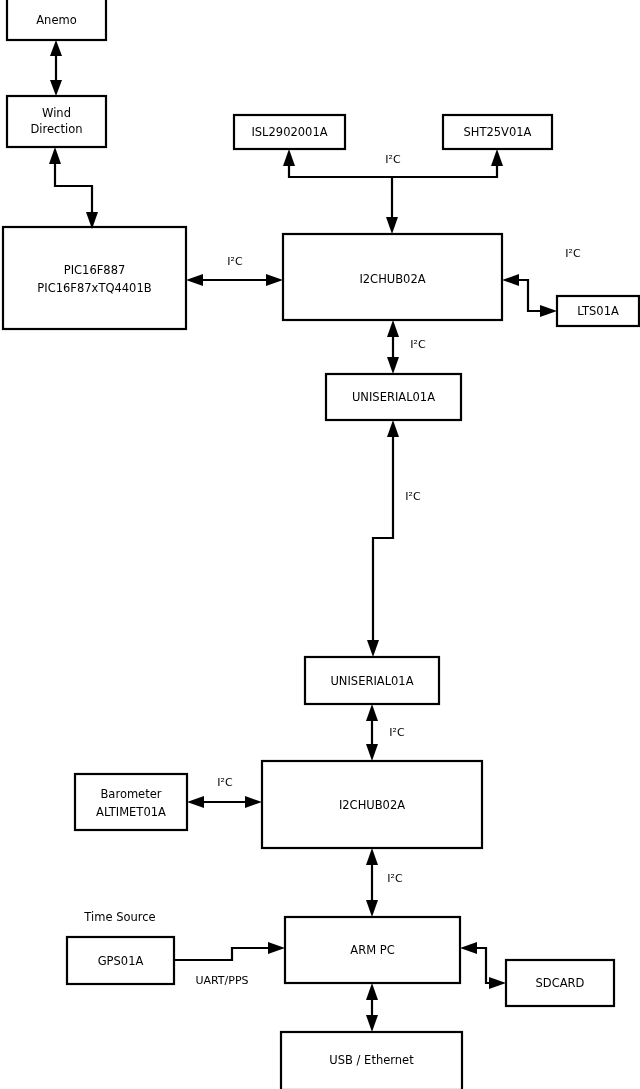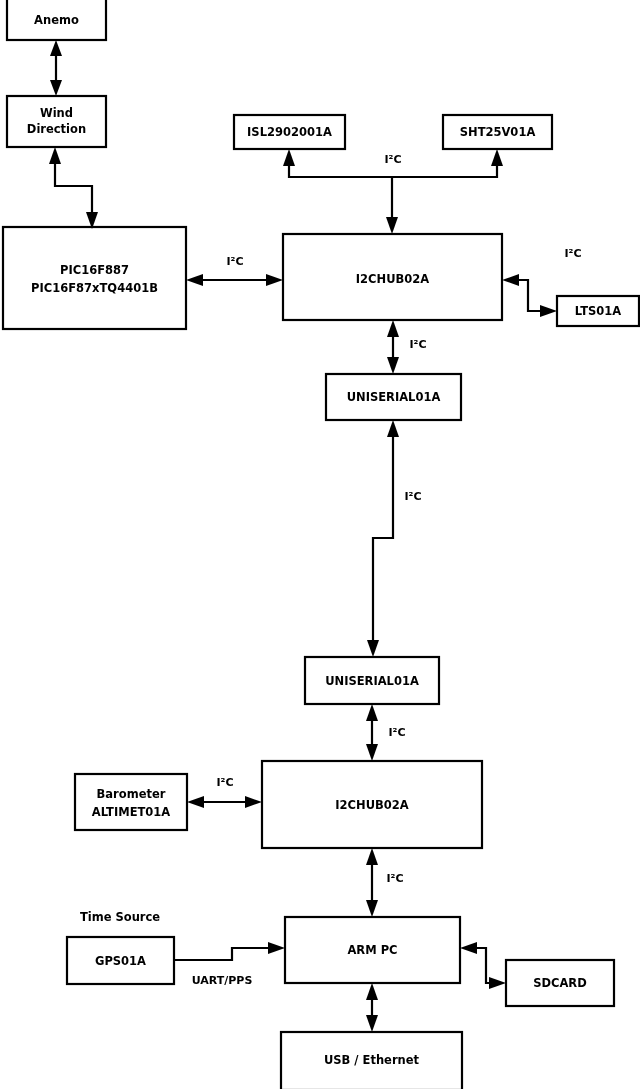--- a/index.html
+++ b/index.html
@@ -12,21 +12,20 @@
     width: 640px;
     height: 1089px;
     overflow: hidden;
     font-family: "DejaVu Sans", "Liberation Sans", sans-serif;
   }
   #diagram-root {
     position: relative;
     width: 604px;
     height: 1089px;
     background: #ffffff;
-    font-weight: bold;
   }
   svg#diagram-svg {
     position: absolute;
     top: 0;
     left: 0;
     width: 640px;
     height: 1089px;
     display: block;
   }
   .node-box {

